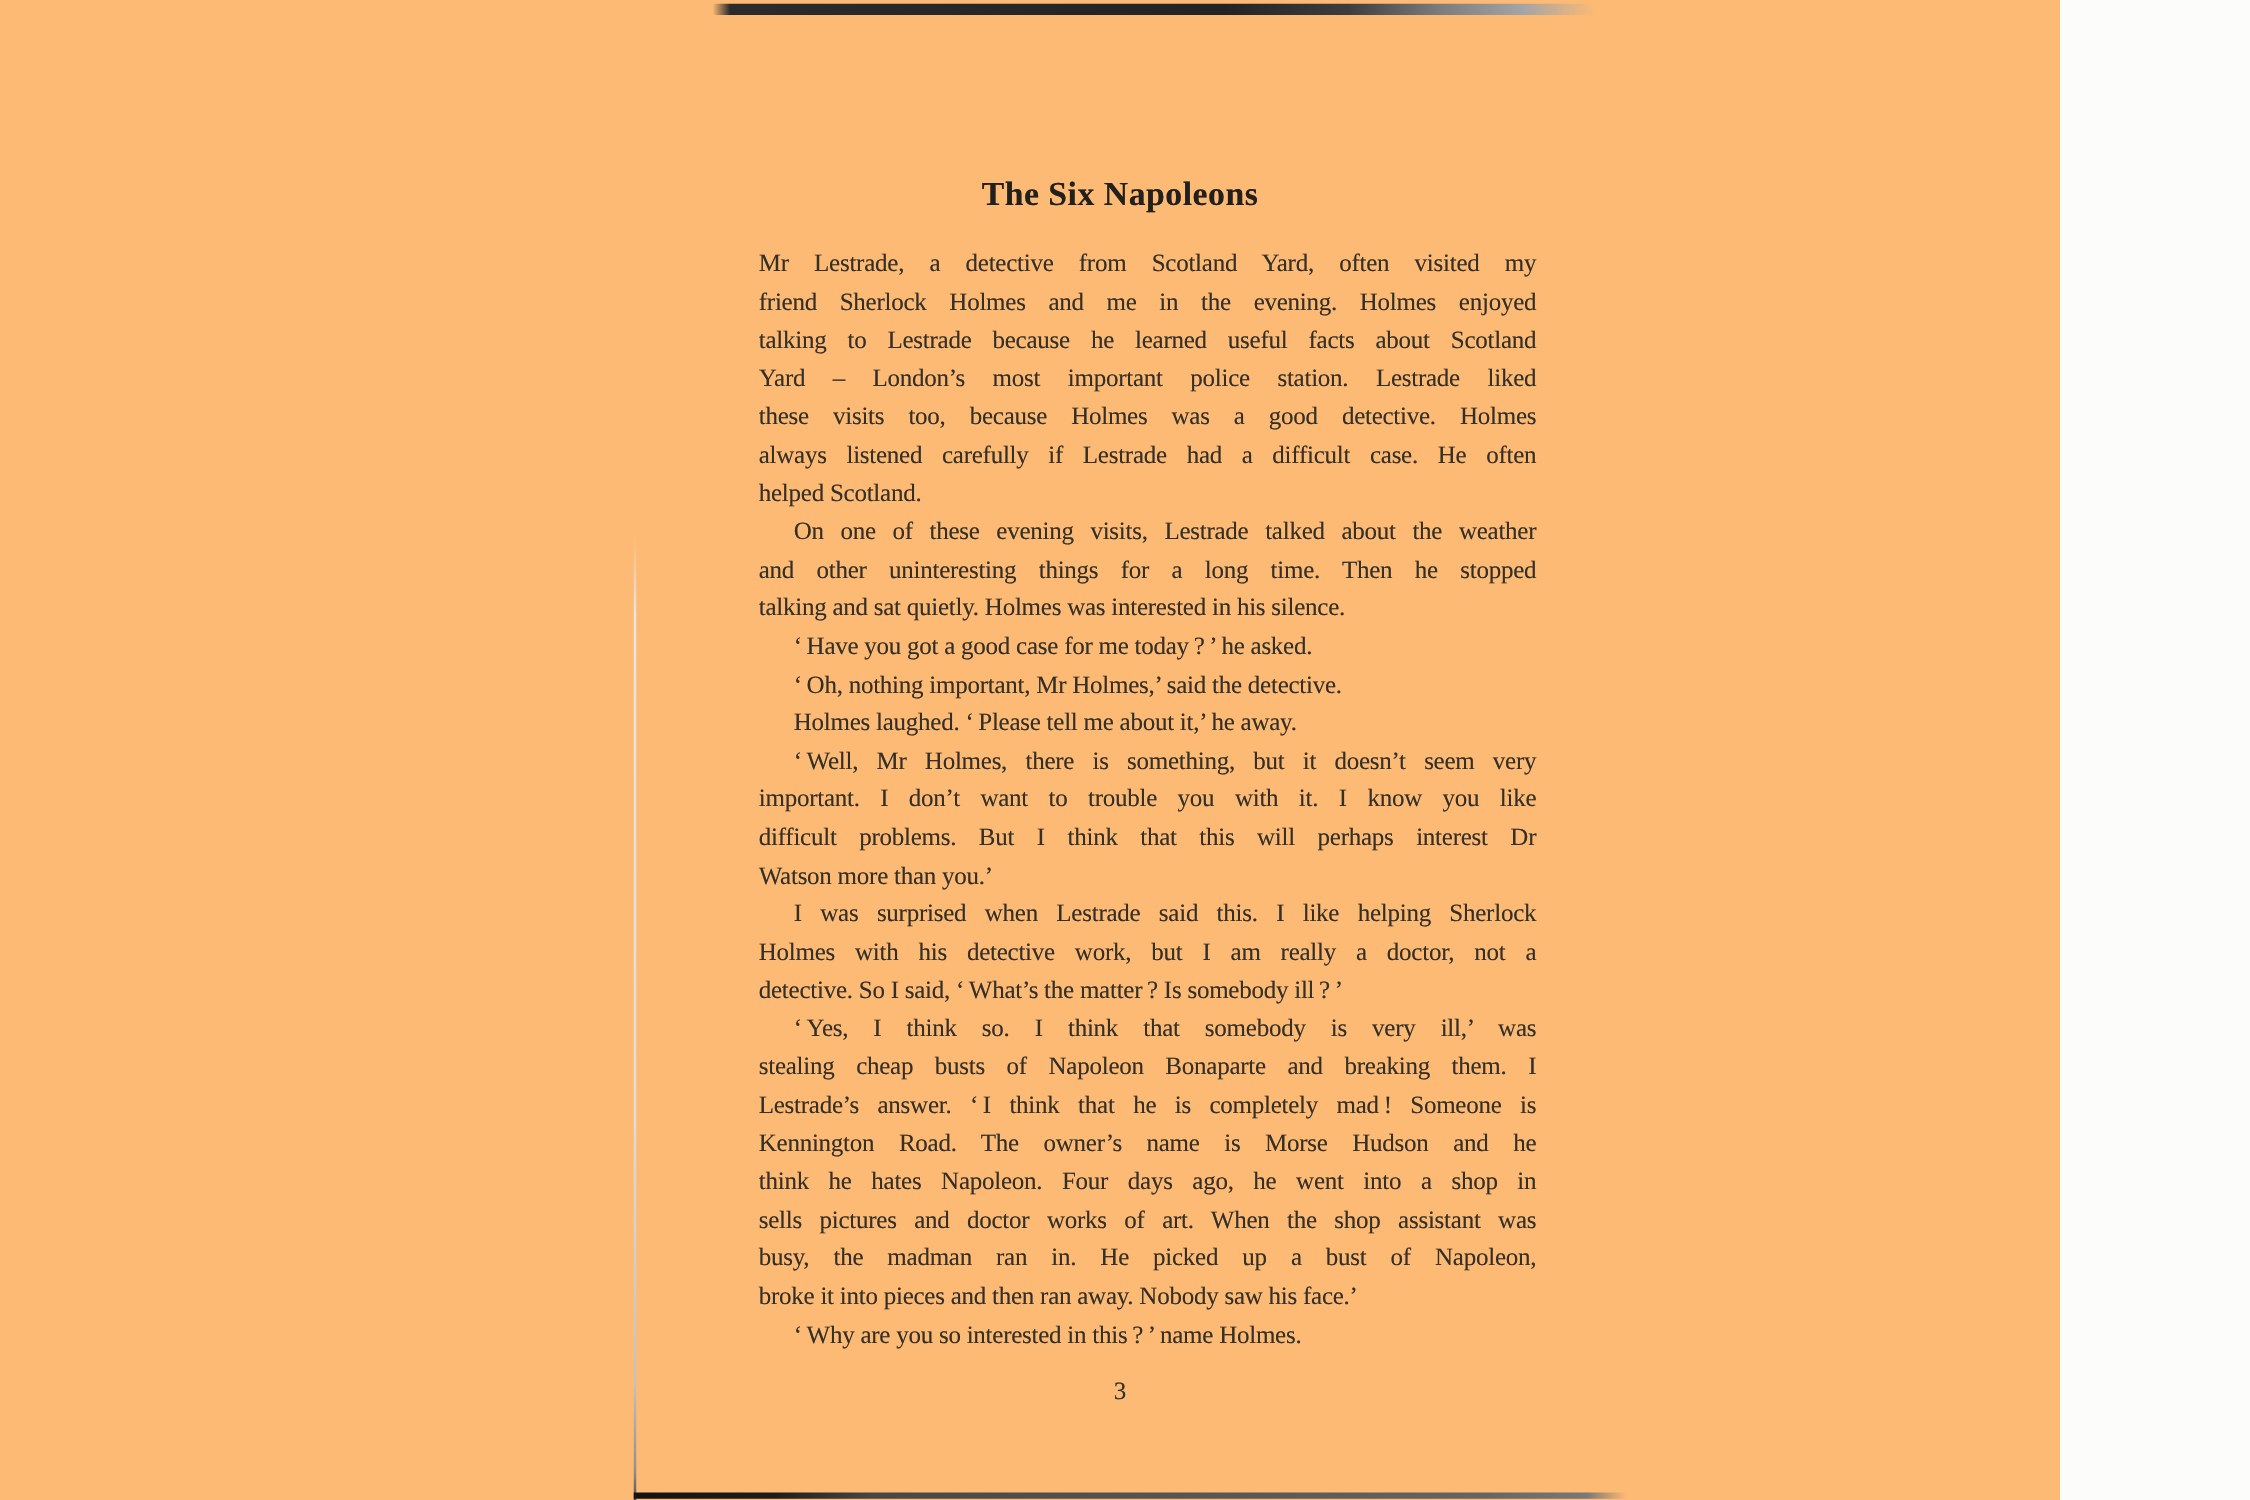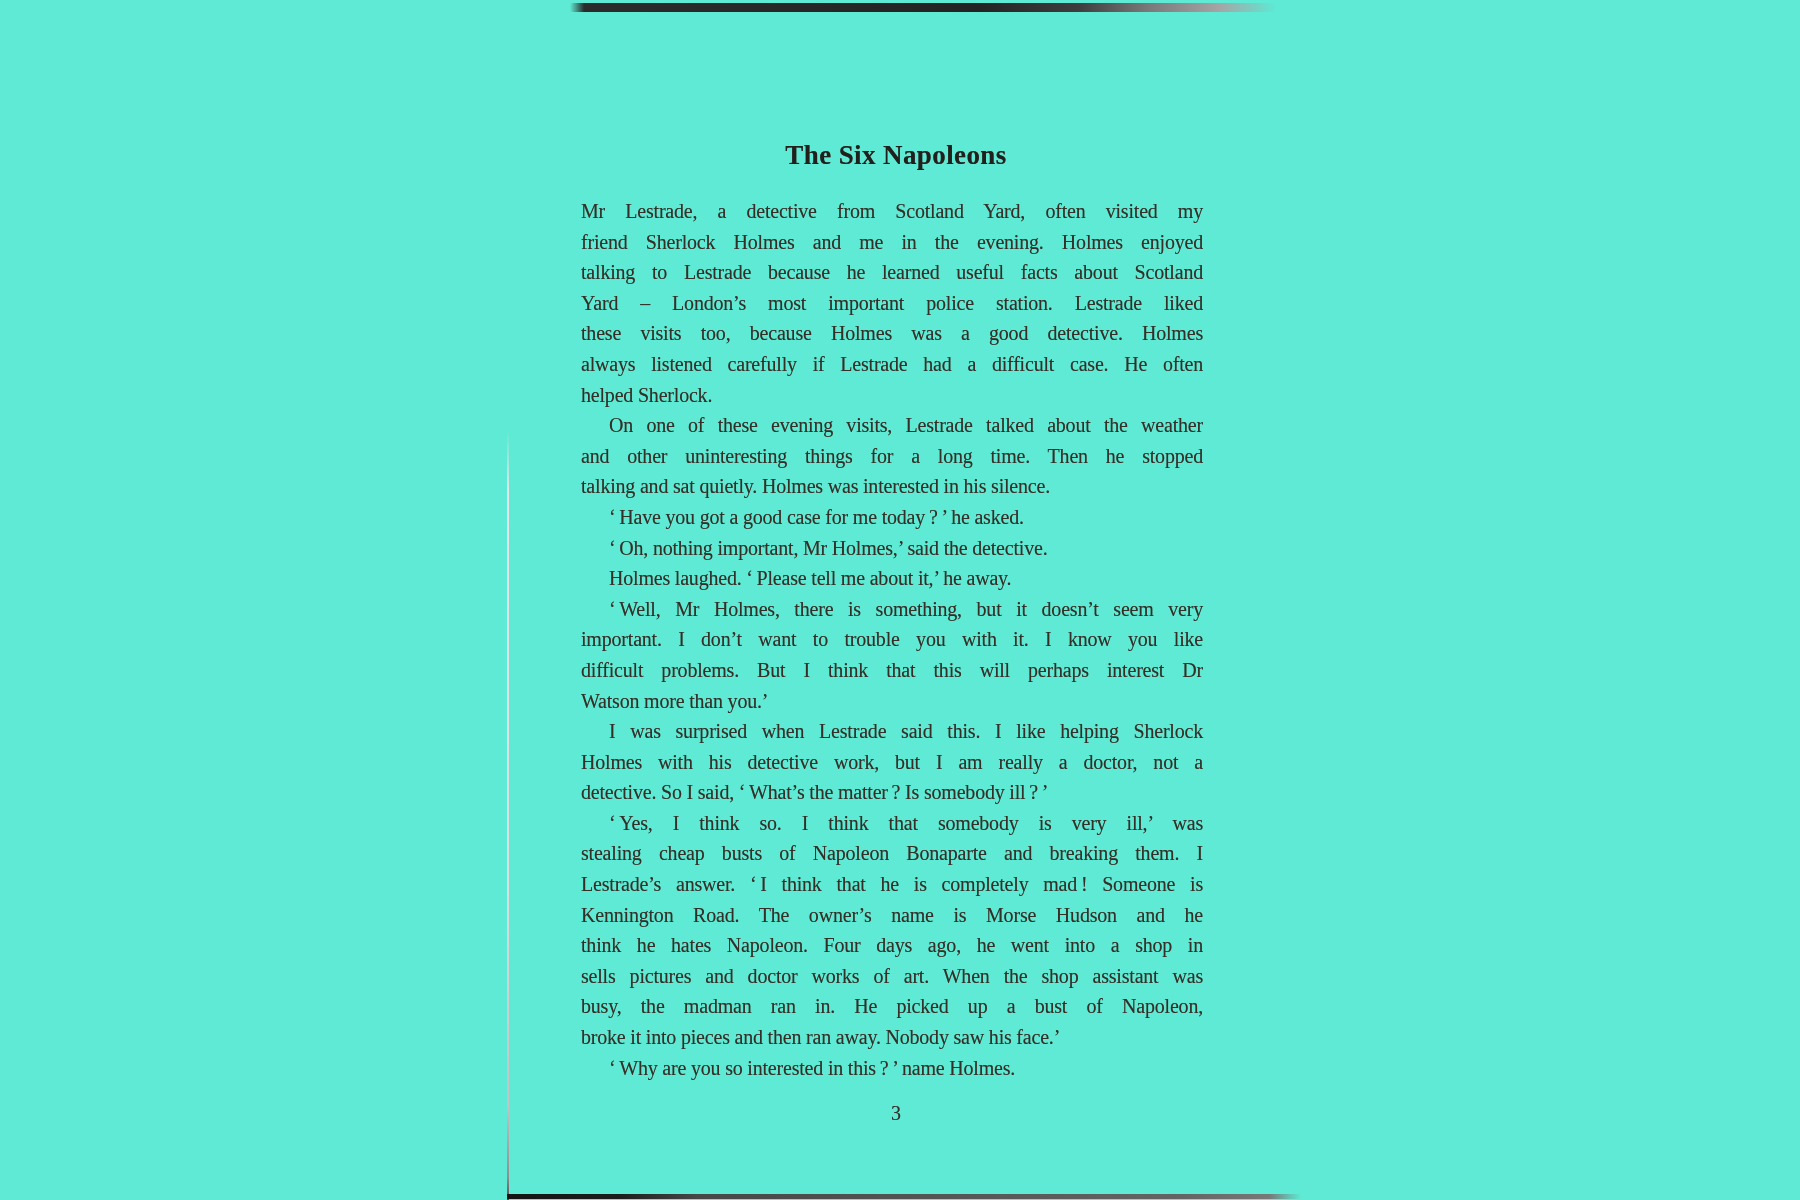--- a/index.html
+++ b/index.html
@@ -3,24 +3,24 @@
 <meta charset="utf-8">
 <style>
   html, body {
     margin: 0;
     padding: 0;
     background: #fcfcfb;
     font-family: "Liberation Serif", "DejaVu Serif", serif;
   }
   .stage {
     position: relative;
-    width: 1800px;
+    width: 1648px;
     height: 1200px;
     overflow: hidden;
-    background: #5eead4;
+    background: #fdba74;
   }
   
   .scan-top {
     position: absolute;
     left: 570px;
     top: 3px;
     width: 706px;
     height: 9px;
     border-radius: 3px;
     background: linear-gradient(to right,
@@ -60,21 +60,21 @@
     text-align: center;
     font-size: 27px;
     line-height: 32px;
     font-weight: bold;
     letter-spacing: 0.4px;
     color: #22201c;
     text-shadow: 0 0 0.5px rgba(45,42,36,0.45);
   }
   .text-block {
     position: absolute;
-    left: 581px;
+    left: 607px;
     top: 196px;
     width: 622px;
     font-size: 20px;
     line-height: 30.6px;
     letter-spacing: -0.2px;
     color: #343028;
     text-shadow: 0 0 0.5px rgba(60,56,48,0.45);
   }
   .line {
     text-align: justify;
@@ -106,21 +106,21 @@
   <h1 class="title">The Six Napoleons</h1>
 
   <div class="text-block">
       <div>
         <div class="line">Mr Lestrade, a detective from Scotland Yard, often visited my</div>
         <div class="line">friend Sherlock Holmes and me in the evening. Holmes enjoyed</div>
         <div class="line">talking to Lestrade because he learned useful facts about Scotland</div>
         <div class="line">Yard – London’s most important police station. Lestrade liked</div>
         <div class="line">these visits too, because Holmes was a good detective. Holmes</div>
         <div class="line">always listened carefully if Lestrade had a difficult case. He often</div>
-        <div class="line para-end">helped Sherlock.</div>
+        <div class="line para-end">helped Scotland.</div>
       </div>
       <div>
         <div class="line indent">On one of these evening visits, Lestrade talked about the weather</div>
         <div class="line">and other uninteresting things for a long time. Then he stopped</div>
         <div class="line para-end">talking and sat quietly. Holmes was interested in his silence.</div>
       </div>
       <div>
         <div class="line para-end indent">‘ Have you got a good case for me today ? ’ he asked.</div>
       </div>
       <div>

